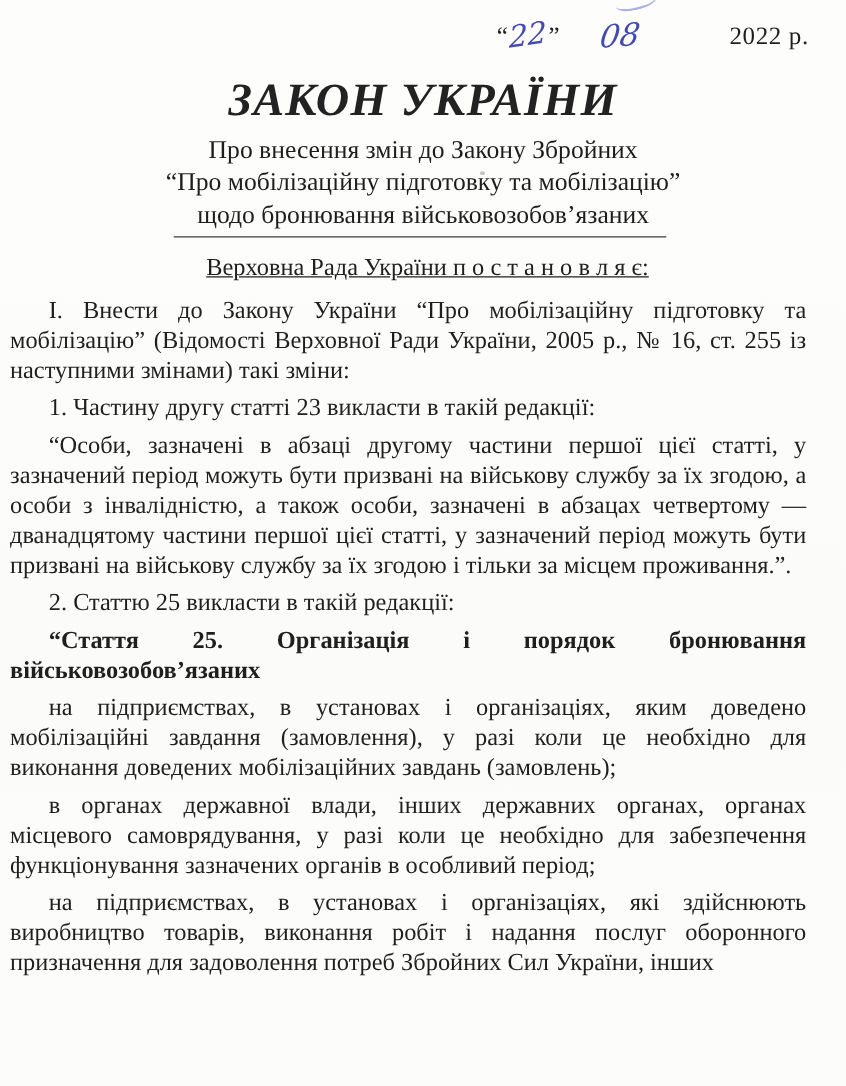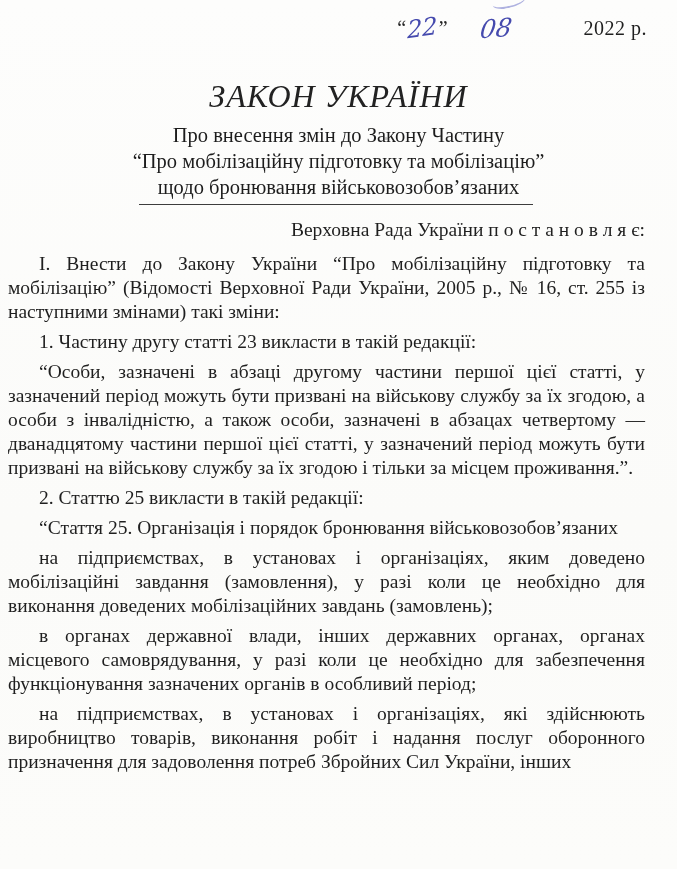--- a/index.html
+++ b/index.html
@@ -65,25 +65,25 @@
     position: absolute;
     left: 384px;
     top: 137px;
     width: 4px;
     height: 3px;
     background: rgba(90, 90, 90, 0.35);
     border-radius: 50%;
   }
   
   .law-title {
-    margin-top: 36px;
+    margin-top: 20px;
     text-align: center;
-    font-size: 32px;
+    font-size: 37px;
     line-height: 38px;
-    font-weight: normal;
+    font-weight: bold;
     font-style: italic;
     letter-spacing: 1px;
     color: #222;
   }
   .law-subtitle {
     margin-top: 7px;
     text-align: center;
     font-size: 20.5px;
     line-height: 26px;
     color: #1d1d1d;
@@ -100,23 +100,25 @@
     font-size: 19.5px;
     line-height: 24px;
     text-align: justify;
   }
   .body-text p {
     margin: 0 0 6px 0;
     text-indent: 31px;
   }
   .body-text p.enacting {
     margin-bottom: 10px;
-    text-align: right;
+    text-align: center;
+    text-decoration: underline;
   }
   .body-text p.mt-lg {
+    font-weight: bold;
   }
 </style>
 </head>
 <body>
 
 <div class="page">
 
   <div class="ink-smudge"></div>
   <div class="scan-speck"></div>
 
@@ -124,21 +126,21 @@
     <span>“</span>
       <span class="hand hand-day">22</span>
       <span>”</span>
     <span class="hand hand-month">08</span>
     <span class="year">2022 р.</span>
   </div>
 
   <div class="law-title">ЗАКОН УКРАЇНИ</div>
 
   <div class="law-subtitle">
-    <div>Про внесення змін до Закону Частину</div>
+    <div>Про внесення змін до Закону Збройних</div>
     <div>“Про мобілізаційну підготовку та мобілізацію”</div>
     <div>щодо бронювання військовозобов’язаних</div>
   </div>
 
   <div class="divider"></div>
 
   <div class="body-text">
     <p class="enacting">Верховна Рада України п о с т а н о в л я є:</p>
     <p>І. Внести до Закону України “Про мобілізаційну підготовку та мобілізацію” (Відомості Верховної Ради України, 2005 р., № 16, ст. 255 із наступними змінами) такі зміни:</p>
     <p>1. Частину другу статті 23 викласти в такій редакції:</p>

